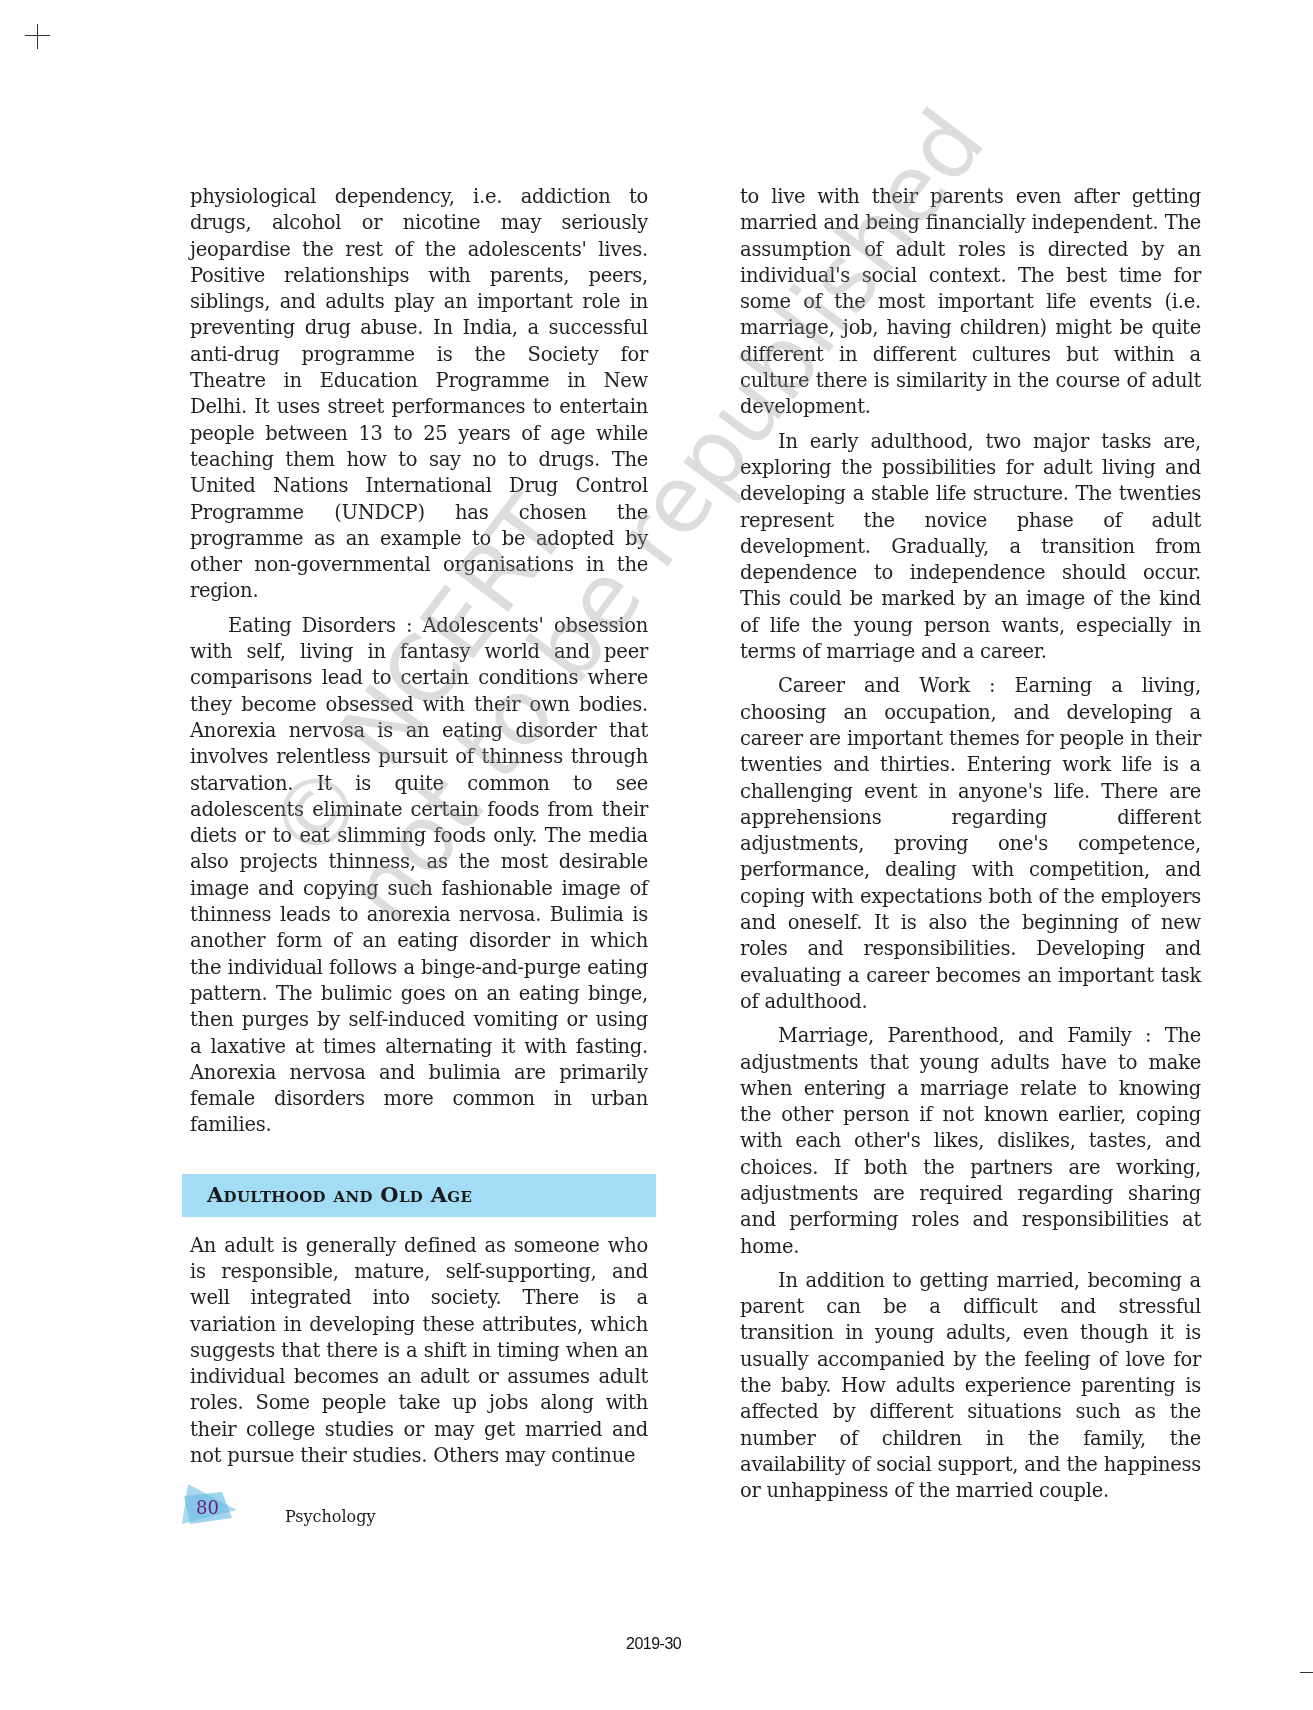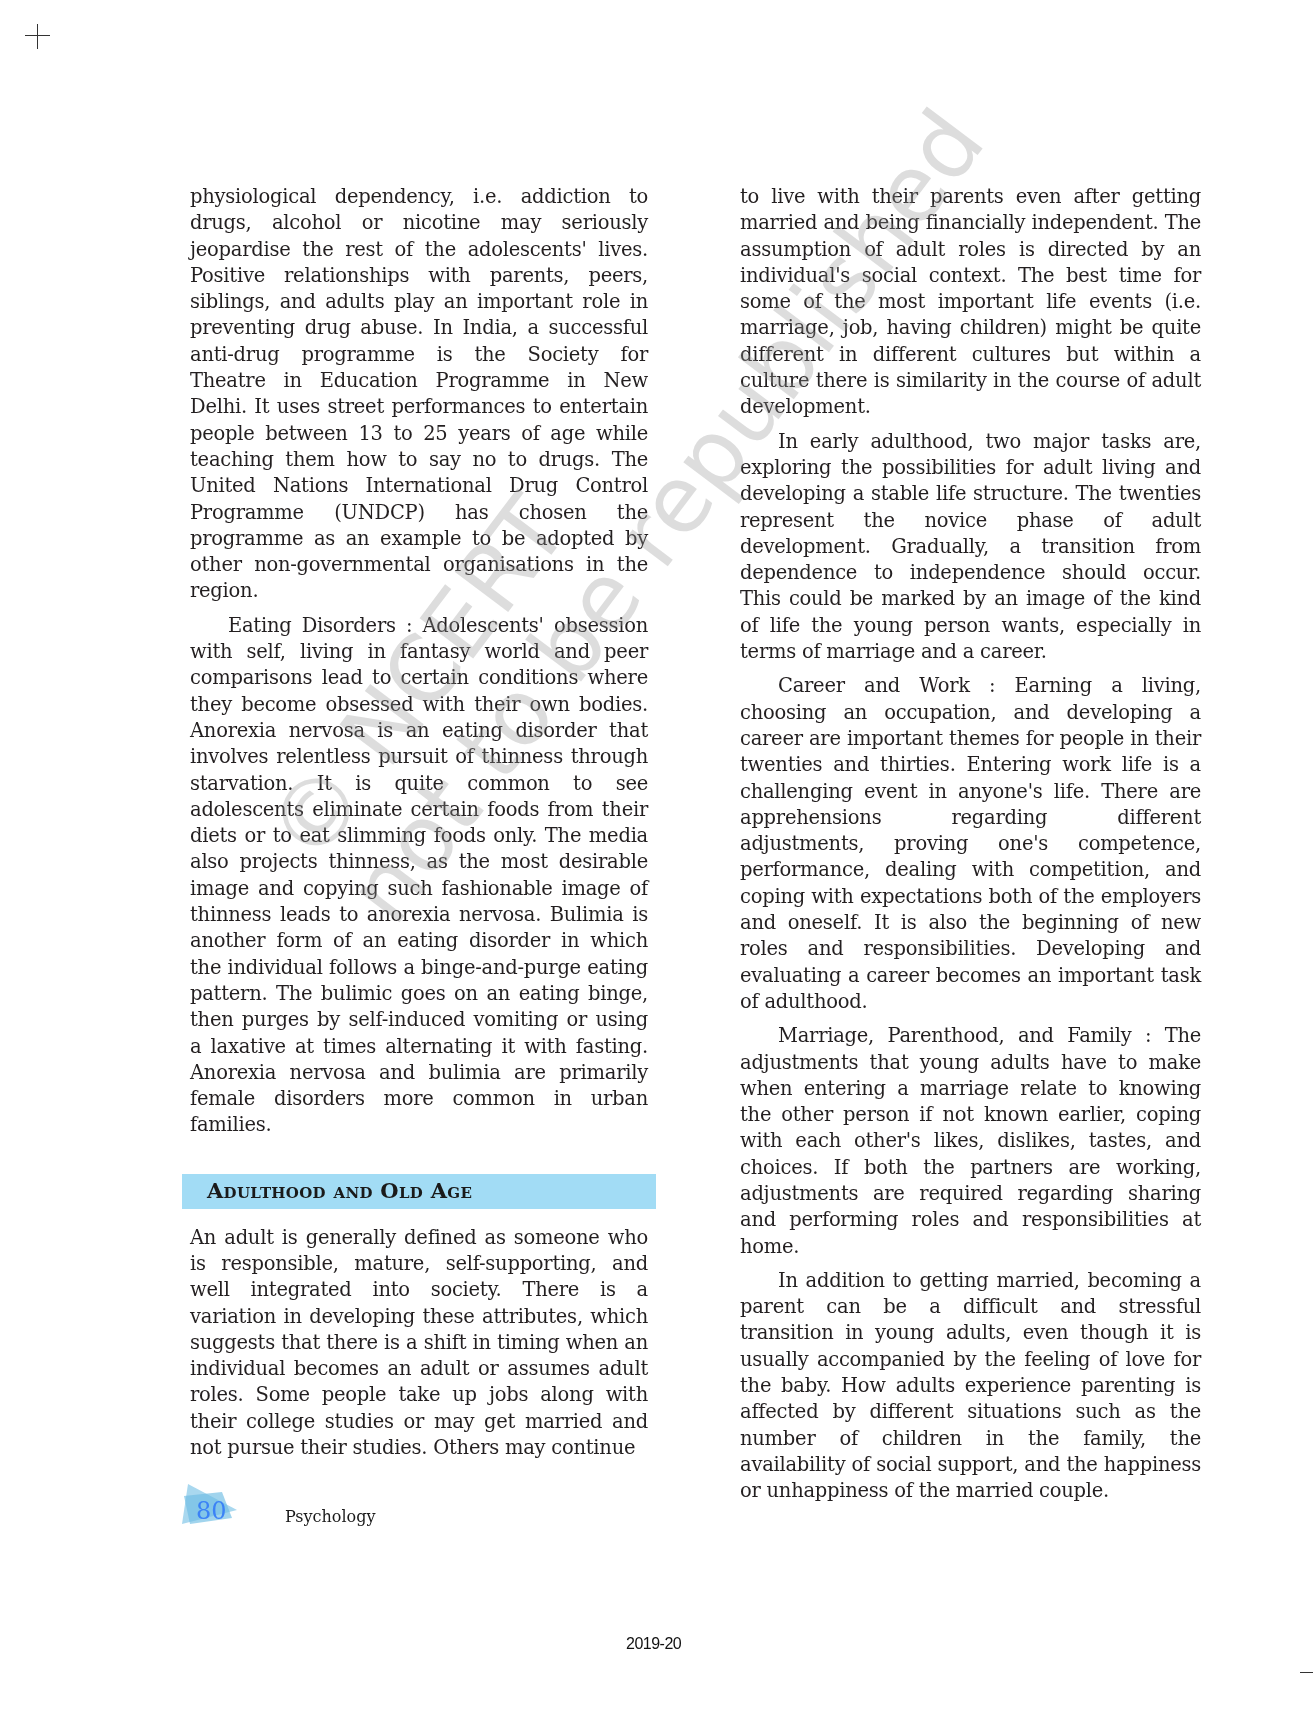--- a/index.html
+++ b/index.html
@@ -12,36 +12,36 @@
   .crop-br-h { left: 1300px; top: 1672px; width: 13px; height: 1px; }
 
   .column { position: absolute; top: 176px; font-size: 19.5px; line-height: 26.3px;
             text-align: justify; font-family: "DejaVu Serif", serif; letter-spacing: -0.25px; }
   .col-left { left: 182px; width: 474px; }
   .col-right { left: 732px; width: 477px; }
   .column p { margin: 8px; }
   .indent { text-indent: 38px; }
   .it { }
 
-  .section-bar { background: #a2dcf5; height: 35px; margin-top: 35px; margin-bottom: 16px;
+  .section-bar { background: #a2dcf5; height: 43px; margin-top: 35px; margin-bottom: 16px;
                  display: flex; align-items: center; padding-left: 25px; }
   .section-title { font-family: "DejaVu Serif", serif; font-weight: bold; font-variant: small-caps;
                    font-size: 21px; letter-spacing: 0.3px; color: #1a1a1a; }
   .sub-heading { font-family: "DejaVu Serif", serif; font-weight: bold; font-size: 19.5px;
                  margin: 0 0 12px 0; line-height: 26px; }
 
   .watermark { position: absolute; left: 250px; top: 820px; transform: rotate(-53deg);
                transform-origin: left top; font-family: "DejaVu Sans", sans-serif;
                color: rgba(150,150,150,0.32); font-size: 92px; line-height: 100px;
                white-space: nowrap; pointer-events: none; }
   .watermark div { display: block; }
 
   .footer-badge { position: absolute; left: 182px; top: 1484px; width: 55px; height: 42px; }
-  .page-number { position: absolute; left: 196px; top: 1497px; font-size: 24px;
-                 font-family: "DejaVu Serif", serif; color: #3b82f6; text-align: right; }
+  .page-number { position: absolute; left: 196px; top: 1497px; font-size: 18px;
+                 font-family: "DejaVu Serif", serif; color: #701a75; text-align: right; }
   .footer-title { position: absolute; left: 285px; top: 1507px; font-size: 16px;
                   font-family: "DejaVu Serif", serif; color: #1a1a1a; }
   .year-stamp { position: absolute; left: 626px; top: 1635px; font-size: 16px;
                 font-family: "Liberation Sans", sans-serif; color: #111; letter-spacing: -0.5px; }
 </style>
 </head>
 <body>
 
 <div class="crop-mark crop-tl-h"></div>
 <div class="crop-mark crop-tl-v"></div>
@@ -69,13 +69,13 @@
   <div>© NCERT</div>
   <div>not to be republished</div>
 </div>
 
 <svg class="footer-badge" viewBox="0 0 55 42">
   <polygon points="6,0 55,26 0,40" fill="#a9d8ef"></polygon>
   <polygon points="2,12 40,8 50,34 8,40" fill="#6fbde3" opacity="0.65"></polygon>
 </svg>
 <div class="page-number">80</div>
 <div class="footer-title">Psychology</div>
-<div class="year-stamp">2019-20</div>
+<div class="year-stamp">2019-30</div>
 
 </body></html>

